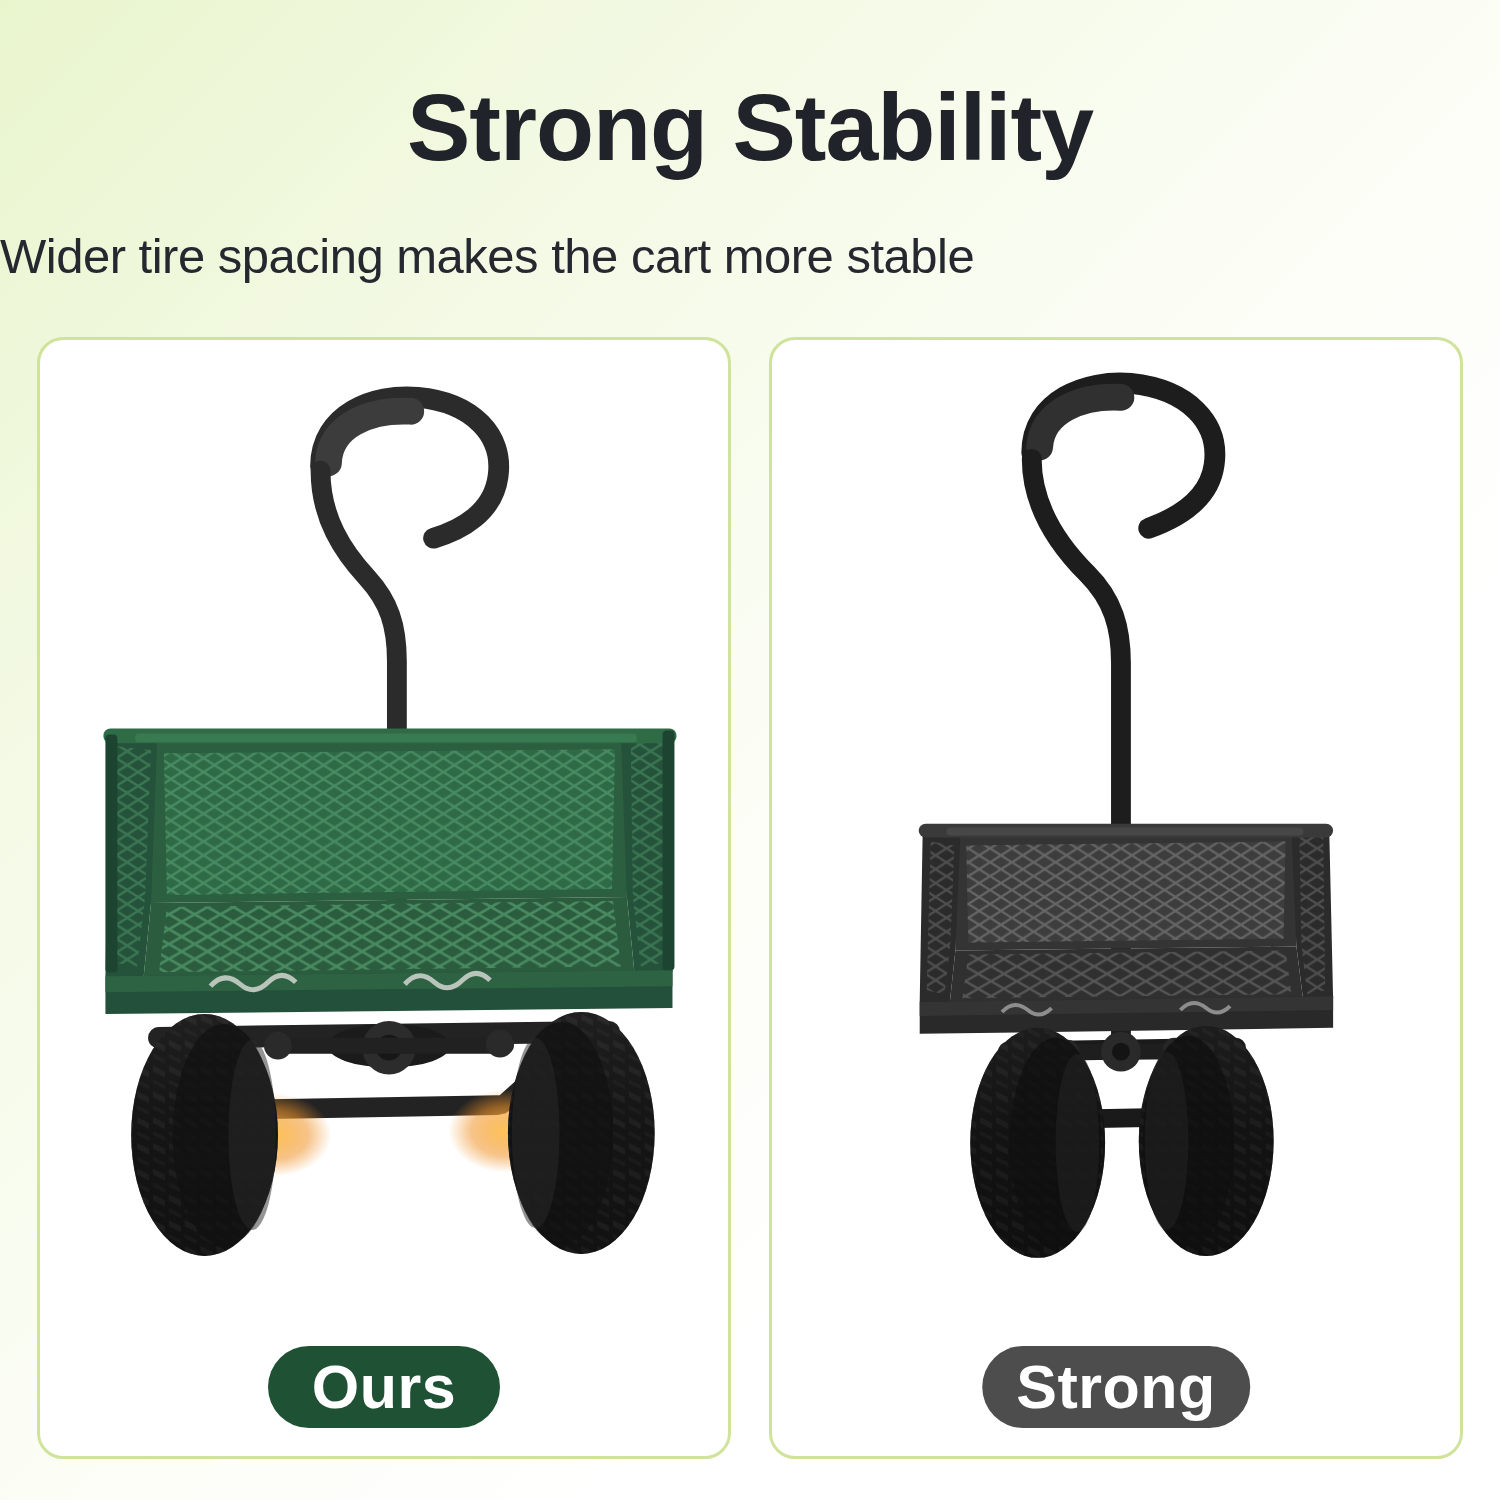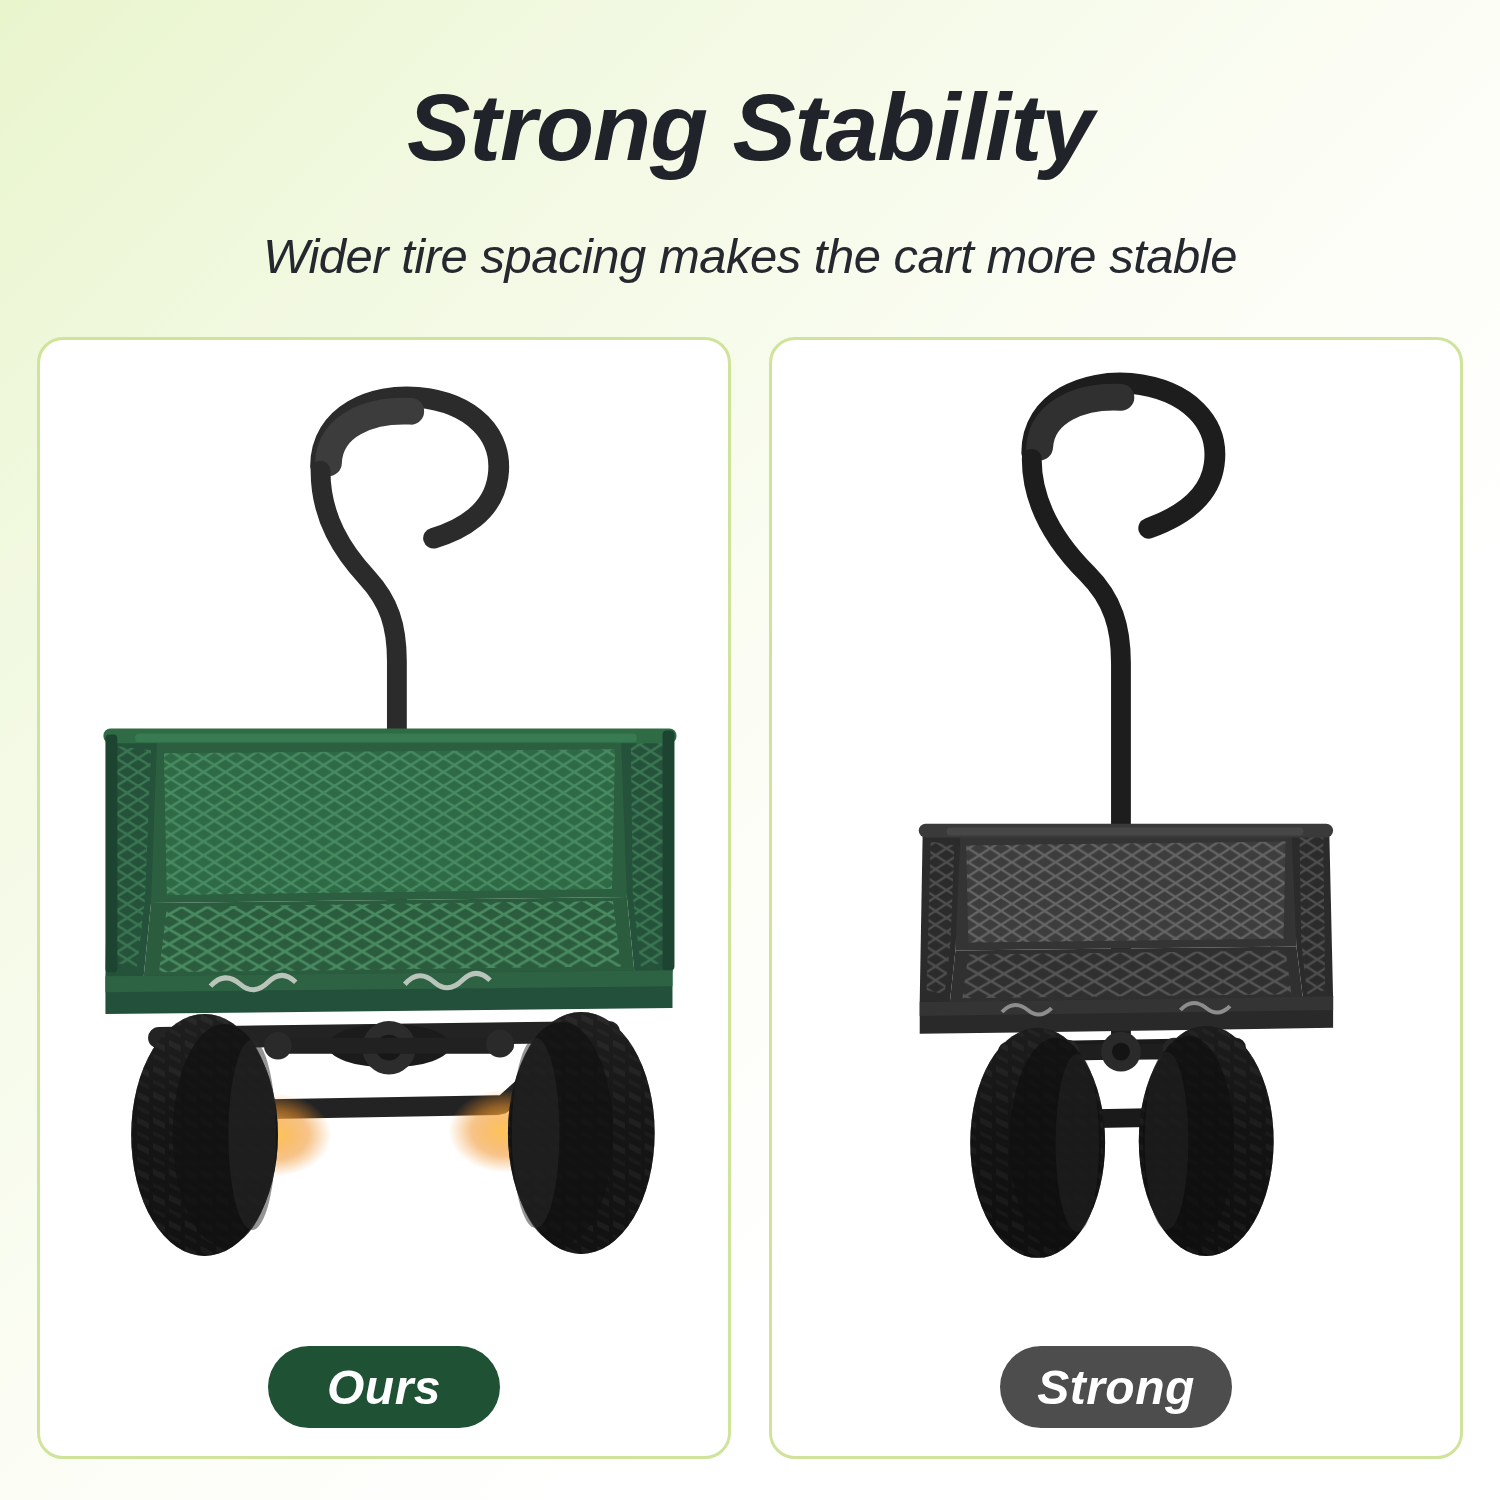--- a/index.html
+++ b/index.html
@@ -12,40 +12,39 @@
     font-family: "Liberation Sans", sans-serif;
     background: #ffffff;
     overflow: hidden;
   }
   .poster {
     position: relative;
     width: 1500px;
     height: 1500px;
     background: linear-gradient(135deg, #e9f5cd 0%, #f2f9e2 22%, #fbfdf4 48%, #ffffff 70%, #ffffff 100%);
     box-sizing: border-box;
-    font-style: italic;
   }
   .headline {
     position: absolute;
     top: 78px;
     left: 0;
     width: 1500px;
     text-align: center;
     font-size: 95px;
     font-weight: bold;
     color: #20232a;
     letter-spacing: -1px;
     line-height: 1.05;
   }
   .subhead {
     position: absolute;
     top: 228px;
     left: 0;
     width: 1500px;
-    text-align: center;
+    text-align: left;
     font-size: 49px;
     color: #25282f;
     font-weight: 400;
     letter-spacing: -0.5px;
   }
   .panels {
     position: absolute;
     top: 337px;
     left: 37px;
     width: 1426px;
@@ -71,21 +70,21 @@
     position: absolute;
     bottom: 28px;
     left: 50%;
     transform: translateX(-50%);
     min-width: 232px;
     height: 82px;
     border-radius: 41px;
     display: flex;
     align-items: center;
     justify-content: center;
-    font-size: 48px;
+    font-size: 61px;
     font-weight: bold;
     color: #ffffff;
     letter-spacing: 0.5px;
     padding: 0 34px;
     box-sizing: border-box;
   }
   .badge-ours { background: #1f5135; }
   .badge-other { background: #4d4d4d; }
 
   svg.cart { display: block; width: 100%; height: 100%; }

